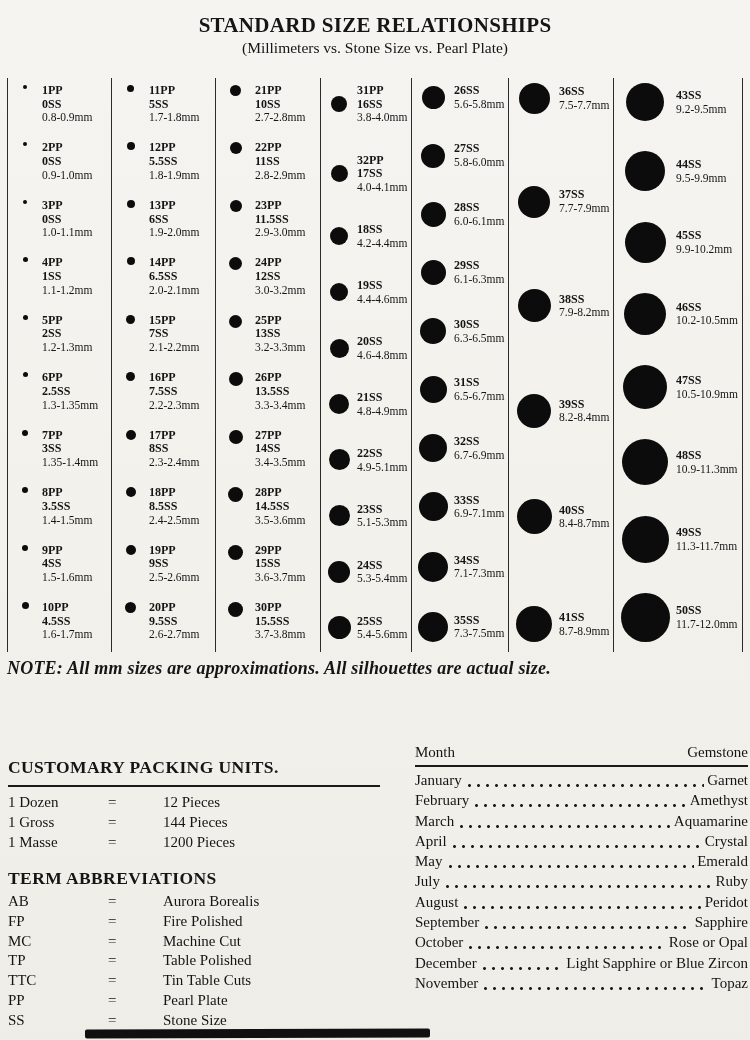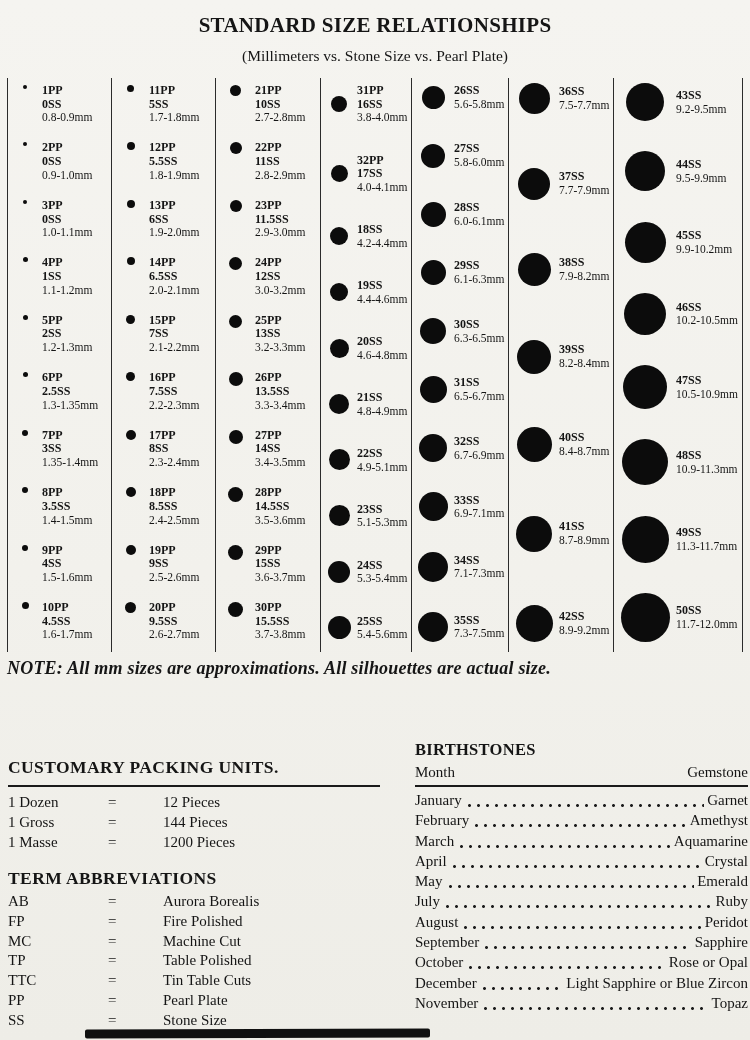--- a/index.html
+++ b/index.html
@@ -5,21 +5,21 @@
   html,body{margin:0;padding:0;background:#e8e7e2;}
   .page{
     position:relative;width:750px;height:1040px;
     background:linear-gradient(180deg,#f5f4f0 0%,#f2f1ec 55%,#eeede7 100%);
     font-family:"Liberation Serif","DejaVu Serif",serif;
     color:#151515;overflow:hidden;
   }
   
   .title-block{position:absolute;top:13px;left:0;width:100%;text-align:center;}
   .title{font-size:21px;font-weight:bold;letter-spacing:.3px;}
-  .subtitle{font-size:15.5px;margin-top:9px;}
+  .subtitle{font-size:15.5px;margin-top:1px;}
   
   .size-chart{position:absolute;left:7px;top:78px;height:574px;display:flex;}
   .size-col{display:flex;flex-direction:column;justify-content:space-between;
     box-sizing:border-box;border-left:1.5px solid #2b2b2b;padding:5px 0 10px;}
   .col7{border-right:1.5px solid #2b2b2b;}
   .col1{width:104px}.col2{width:104px}.col3{width:105px}.col4{width:91px}
   .col5{width:97px}.col6{width:105px}.col7{width:130px}
   .size-row{display:flex;align-items:center;}
   .col1 .size-row,.col2 .size-row,.col3 .size-row{align-items:flex-start;}
   .col1 .dot-cell,.col2 .dot-cell,.col3 .dot-cell{margin-top:2px;}
@@ -630,30 +630,20 @@
         <div class="size-row">
     <div class="dot-cell">
       <span class="dot" style="width: 36px; height: 36px;"></span>
     </div>
     <div class="size-text">
 
       <div class="ss">41SS</div>
       <div class="mm">8.7-8.9mm</div>
     </div>
   </div>
-        <div class="size-row">
-    <div class="dot-cell">
-      <span class="dot" style="width: 37px; height: 37px;"></span>
-    </div>
-    <div class="size-text">
-
-      <div class="ss">42SS</div>
-      <div class="mm">8.9-9.2mm</div>
-    </div>
-  </div>
       </div>
       <div class="size-col col7">
         <div class="size-row">
     <div class="dot-cell">
       <span class="dot" style="width: 38px; height: 38px;"></span>
     </div>
     <div class="size-text">
 
       <div class="ss">43SS</div>
       <div class="mm">9.2-9.5mm</div>
@@ -788,21 +778,20 @@
   </div>
         <div class="def-row">
     <span>SS</span>
     <span>=</span>
     <span>Stone Size</span>
   </div>
       </div>
   </div>
 
   <div class="right-block">
-    <div class="bs-title">BIRTHSTONES</div>
     <div class="bs-head">
       <span>Month</span>
       <span>Gemstone</span>
     </div>
     <div id="bs-rows" class="bs-rows">
         <div class="bs-row">
     <span>January</span>
     <span class="bs-leader"></span>
     <span>Garnet</span>
   </div>

